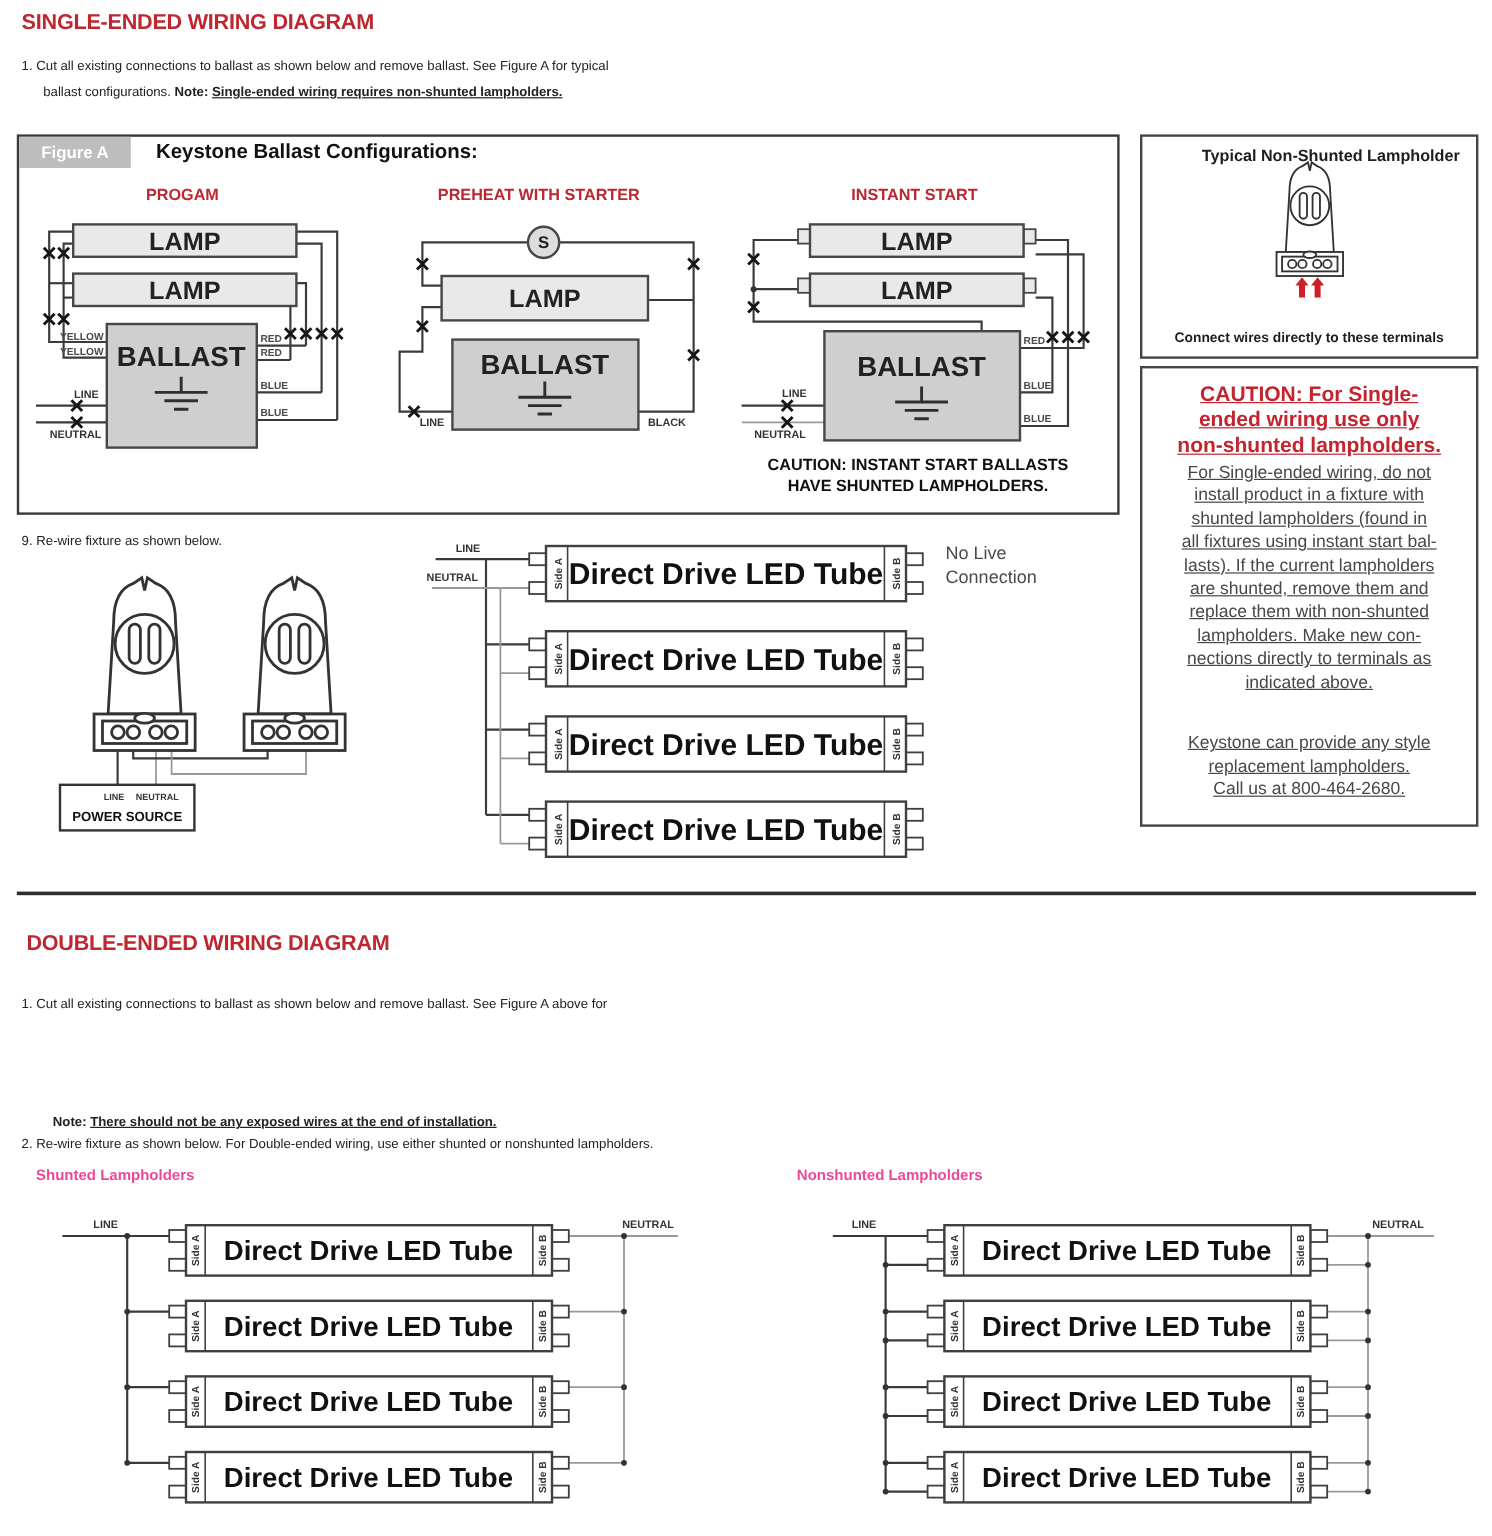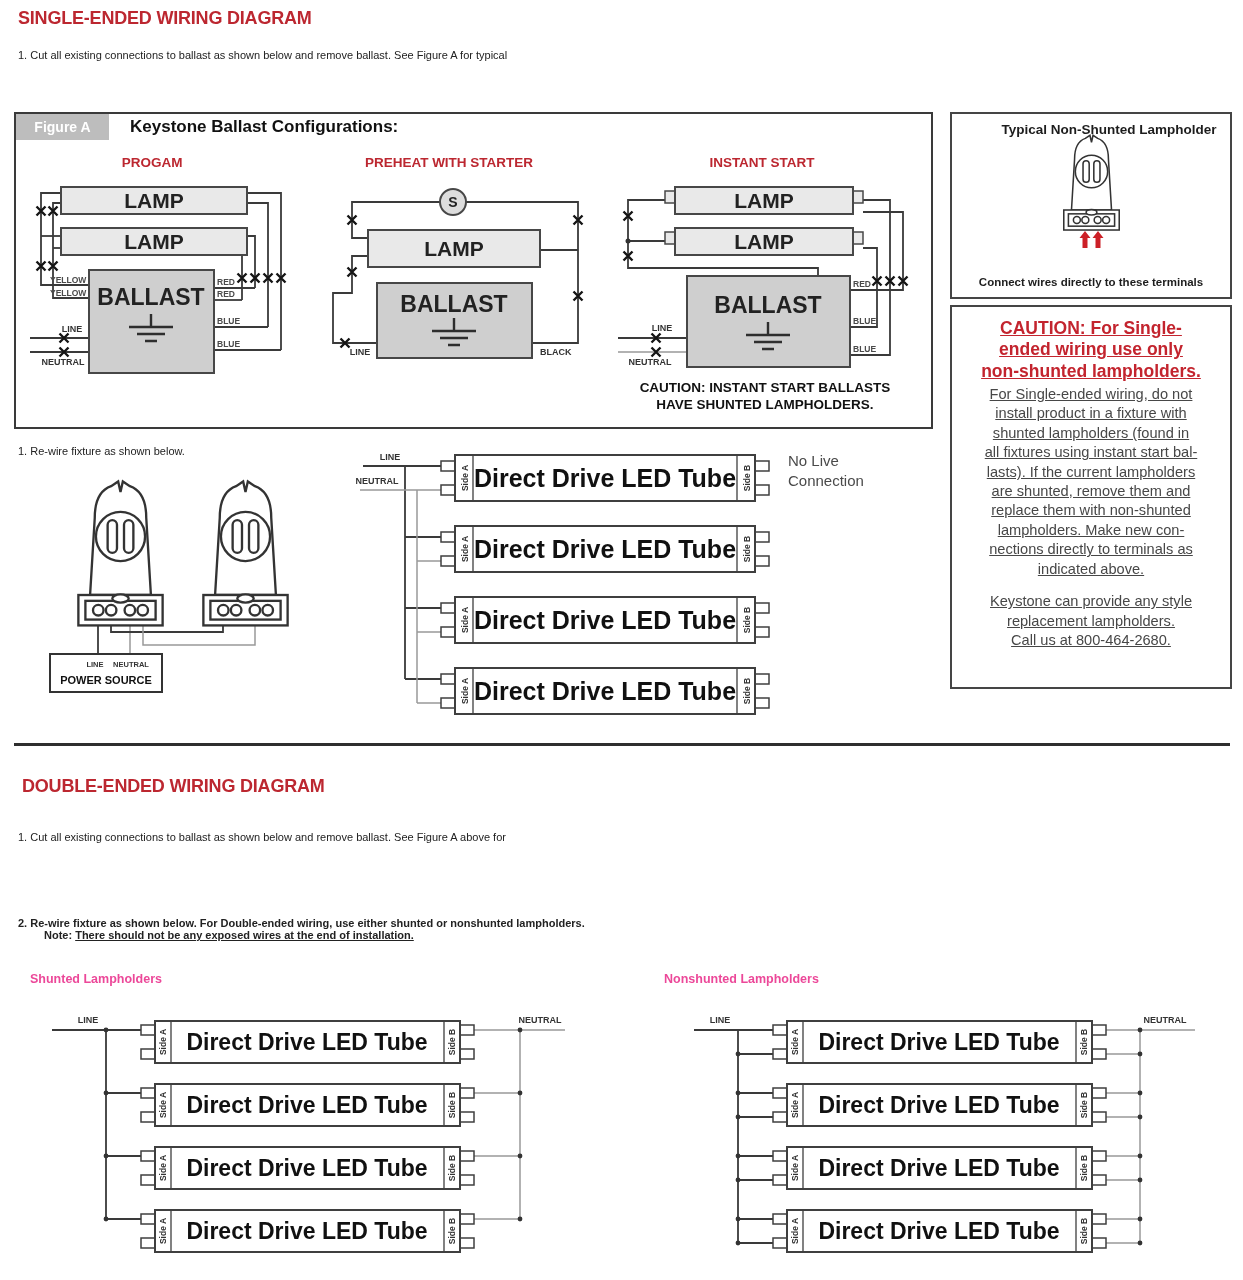--- a/index.html
+++ b/index.html
@@ -17,21 +17,21 @@
   .note-u{font-weight:bold;text-decoration:underline;}
   .figbox{border:2px solid #3a3a3a;background:#fff;}
   .chip{background:#bdbdbd;color:#fff;font-weight:bold;font-size:14px;
         display:flex;align-items:center;justify-content:center;}
   .figtitle{font-size:17px;font-weight:bold;color:#111;}
   .sbox{border:2px solid #454545;background:#fff;}
   .sb-title{font-size:13.5px;font-weight:bold;text-align:center;margin-top:8px;margin-left:36px;}
   .sb-caption{font-size:11.5px;font-weight:bold;text-align:center;position:absolute;left:0;right:0;bottom:9px;}
   .ca-title{font-size:17.5px;font-weight:bold;line-height:1.22;text-align:center;margin-top:11px;color:#c3242e;}
   .ca-body{font-size:14.6px;line-height:1.33;text-align:center;color:#474747;margin-top:3px;}
-  .ca-footer{font-size:14.6px;line-height:1.33;text-align:center;color:#474747;margin-top:13px;}
+  .ca-footer{font-size:14.6px;line-height:1.33;text-align:center;color:#474747;margin-top:31px;}
   .seclabel{font-size:12.5px;font-weight:bold;color:#ec4899;}
   .divider{background:#2e2e2e;}
   
   svg{position:absolute;left:0;top:0;pointer-events:none;}
   .w{stroke:#3a3a3a;stroke-width:1.8;fill:none;}
   .wn{stroke:#999;stroke-width:1.5;fill:none;}
   .box{fill:#e9e9e9;stroke:#474747;stroke-width:2;}
   .boxd{fill:#cfcfcf;stroke:#474747;stroke-width:2;}
   .tab{fill:#e9e9e9;stroke:#474747;stroke-width:1.5;}
   .tubebody{fill:#fff;stroke:#3f3f3f;stroke-width:2;}
@@ -57,20 +57,21 @@
   .t-ps{font-size:11px;font-weight:bold;fill:#111;}
   .t-pss{font-size:7.5px;font-weight:bold;fill:#333;}
 </style>
 </head>
 <body>
 
 <h1 class="abs red" style="left:18px;top:8px;">SINGLE-ENDED WIRING DIAGRAM</h1>
 
 <div class="abs step" style="left:18px;top:44px;width:900px;">
   <div>1. Cut all existing connections to ballast as shown below and remove ballast. See Figure A for typical</div>
+  <div class="indent"><span>ballast configurations. </span><span class="note-b">Note: </span><span class="note-u">Single-ended wiring requires non-shunted lampholders.</span></div>
 </div>
 
 <div class="abs figbox" style="left:14px;top:112px;width:915px;height:313px;"></div>
 <div class="abs chip" style="left:16px;top:114px;width:93px;height:26px;">Figure A</div>
 <div class="abs figtitle" style="left:130px;top:117px;">Keystone Ballast Configurations:</div>
 
 <div class="abs sbox" style="left:950px;top:112px;width:278px;height:183px;">
   <div class="sb-title">Typical Non-Shunted Lampholder</div>
   <div class="sb-caption">Connect wires directly to these terminals</div>
 </div>
@@ -87,31 +88,31 @@
 are shunted, remove them and
 replace them with non-shunted
 lampholders. Make new con-
 nections directly to terminals as
 indicated above.</div>
   <div class="ca-footer pre">Keystone can provide any style
 replacement lampholders.
 Call us at 800-464-2680.</div>
 </div>
 
-<div class="abs step" style="left:18px;top:440px;">1. Re-wire fixture as shown below.</div>
+<div class="abs step" style="left:18px;top:440px;">9. Re-wire fixture as shown below.</div>
 
 <div class="abs divider" style="left:14px;top:743px;width:1216px;height:3px;"></div>
 
 <h2 class="abs red" style="left:22px;top:776px;">DOUBLE-ENDED WIRING DIAGRAM</h2>
 
 <div class="abs step" style="left:18px;top:826px;width:920px;">
   <div>1. Cut all existing connections to ballast as shown below and remove ballast. See Figure A above for</div>
 </div>
 
-<div class="abs step" style="left:18px;top:912px;width:1000px;font-weight:bold;">2. Re-wire fixture as shown below. For Double-ended wiring, use either shunted or nonshunted lampholders.</div>
+<div class="abs step" style="left:18px;top:943px;width:1000px;">2. Re-wire fixture as shown below. For Double-ended wiring, use either shunted or nonshunted lampholders.</div>
 <div class="abs step" style="left:44px;top:924px;"><span class="note-b">Note: </span><span class="note-u">There should not be any exposed wires at the end of installation.</span></div>
 
 <div class="abs seclabel" style="left:30px;top:972px;">Shunted Lampholders</div>
 <div class="abs seclabel" style="left:664px;top:972px;text-align:center;">Nonshunted Lampholders</div>
 
 <svg width="1243" height="1280" viewBox="0 0 1243 1280">
 <defs>
   <g id="xm" class="xm">
         <path d="M-4.5,-4.5 L4.5,4.5 M-4.5,4.5 L4.5,-4.5"></path>
       </g>

